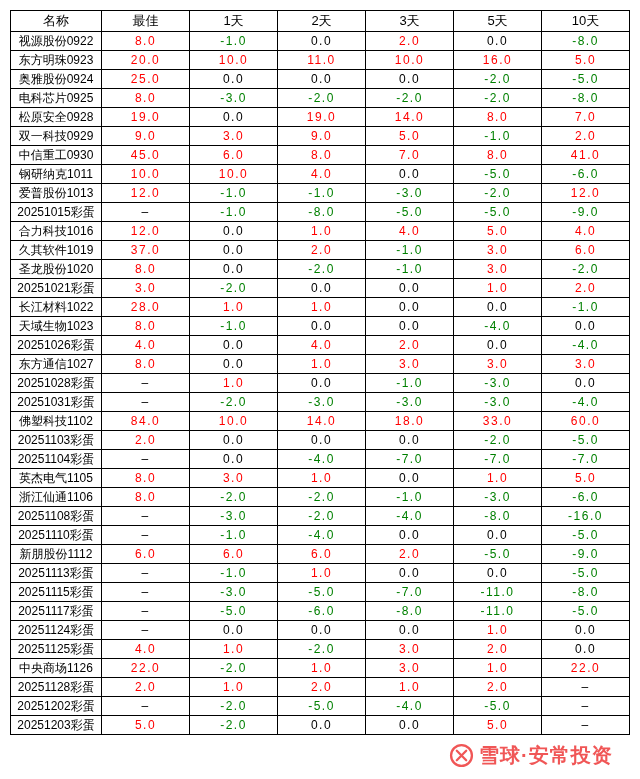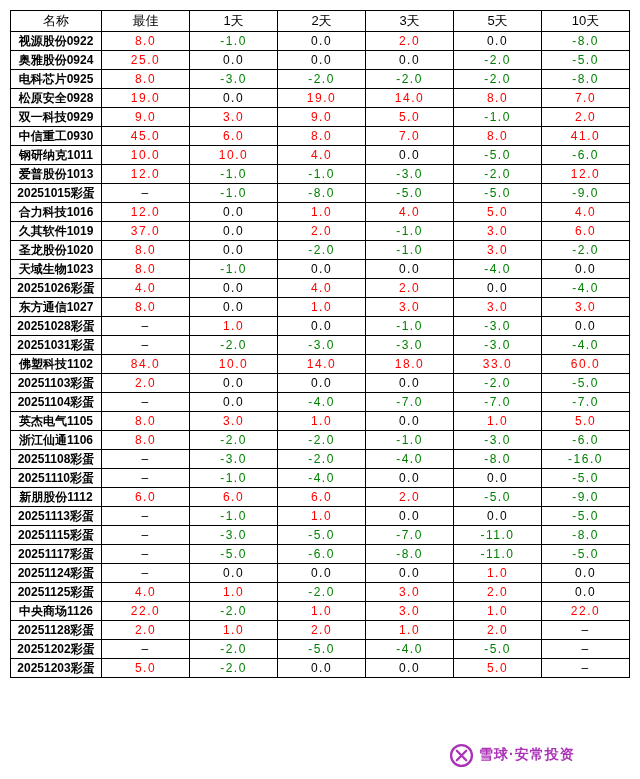--- a/index.html
+++ b/index.html
@@ -29,31 +29,31 @@
     height:21px;
     font-weight:normal;
     font-size:13px;
     color:#000000;
   }
   table.perf tbody td {
     height:19px;
     font-size:12px;
     color:#000000;
   }
-  td.name-cell { font-size:12.5px;font-weight:bold; }
+  td.name-cell { font-size:12.5px; }
   td.val-cell  { letter-spacing:1.5px; font-size:11.5px; }
   td.val-cell.pos { color:var(--pos,#ff0000); }
   td.val-cell.neg { color:var(--neg,#008000); }
   .watermark {
     position:absolute;
     left:449px; top:740px;
     height:30px;
     display:flex; align-items:center; gap:5px;
-    color:#a21caf;
-    font-size:14px;
+    color:#ef4444;
+    font-size:20px;
     font-weight:bold;
     letter-spacing:1px;
     z-index:5;
     opacity:0.9;
     pointer-events:none;
     white-space:nowrap;
   }
   .watermark svg { display:block; }
 </style>
 </head>
@@ -84,20 +84,29 @@
       <tr>
     <td class="name-cell">视源股份0922</td>
     <td class="val-cell pos">8.0</td>
     <td class="val-cell neg">-1.0</td>
     <td class="val-cell">0.0</td>
     <td class="val-cell pos">2.0</td>
     <td class="val-cell">0.0</td>
     <td class="val-cell neg">-8.0</td>
   </tr>
       <tr>
+    <td class="name-cell">东方明珠0923</td>
+    <td class="val-cell pos">20.0</td>
+    <td class="val-cell pos">10.0</td>
+    <td class="val-cell pos">11.0</td>
+    <td class="val-cell pos">10.0</td>
+    <td class="val-cell pos">16.0</td>
+    <td class="val-cell pos">5.0</td>
+  </tr>
+      <tr>
     <td class="name-cell">奥雅股份0924</td>
     <td class="val-cell pos">25.0</td>
     <td class="val-cell">0.0</td>
     <td class="val-cell">0.0</td>
     <td class="val-cell">0.0</td>
     <td class="val-cell neg">-2.0</td>
     <td class="val-cell neg">-5.0</td>
   </tr>
       <tr>
     <td class="name-cell">电科芯片0925</td>
@@ -181,20 +190,38 @@
     <td class="val-cell pos">6.0</td>
   </tr>
       <tr>
     <td class="name-cell">圣龙股份1020</td>
     <td class="val-cell pos">8.0</td>
     <td class="val-cell">0.0</td>
     <td class="val-cell neg">-2.0</td>
     <td class="val-cell neg">-1.0</td>
     <td class="val-cell pos">3.0</td>
     <td class="val-cell neg">-2.0</td>
+  </tr>
+      <tr>
+    <td class="name-cell">20251021彩蛋</td>
+    <td class="val-cell pos">3.0</td>
+    <td class="val-cell neg">-2.0</td>
+    <td class="val-cell">0.0</td>
+    <td class="val-cell">0.0</td>
+    <td class="val-cell pos">1.0</td>
+    <td class="val-cell pos">2.0</td>
+  </tr>
+      <tr>
+    <td class="name-cell">长江材料1022</td>
+    <td class="val-cell pos">28.0</td>
+    <td class="val-cell pos">1.0</td>
+    <td class="val-cell pos">1.0</td>
+    <td class="val-cell">0.0</td>
+    <td class="val-cell">0.0</td>
+    <td class="val-cell neg">-1.0</td>
   </tr>
       <tr>
     <td class="name-cell">天域生物1023</td>
     <td class="val-cell pos">8.0</td>
     <td class="val-cell neg">-1.0</td>
     <td class="val-cell">0.0</td>
     <td class="val-cell">0.0</td>
     <td class="val-cell neg">-4.0</td>
     <td class="val-cell">0.0</td>
   </tr>

